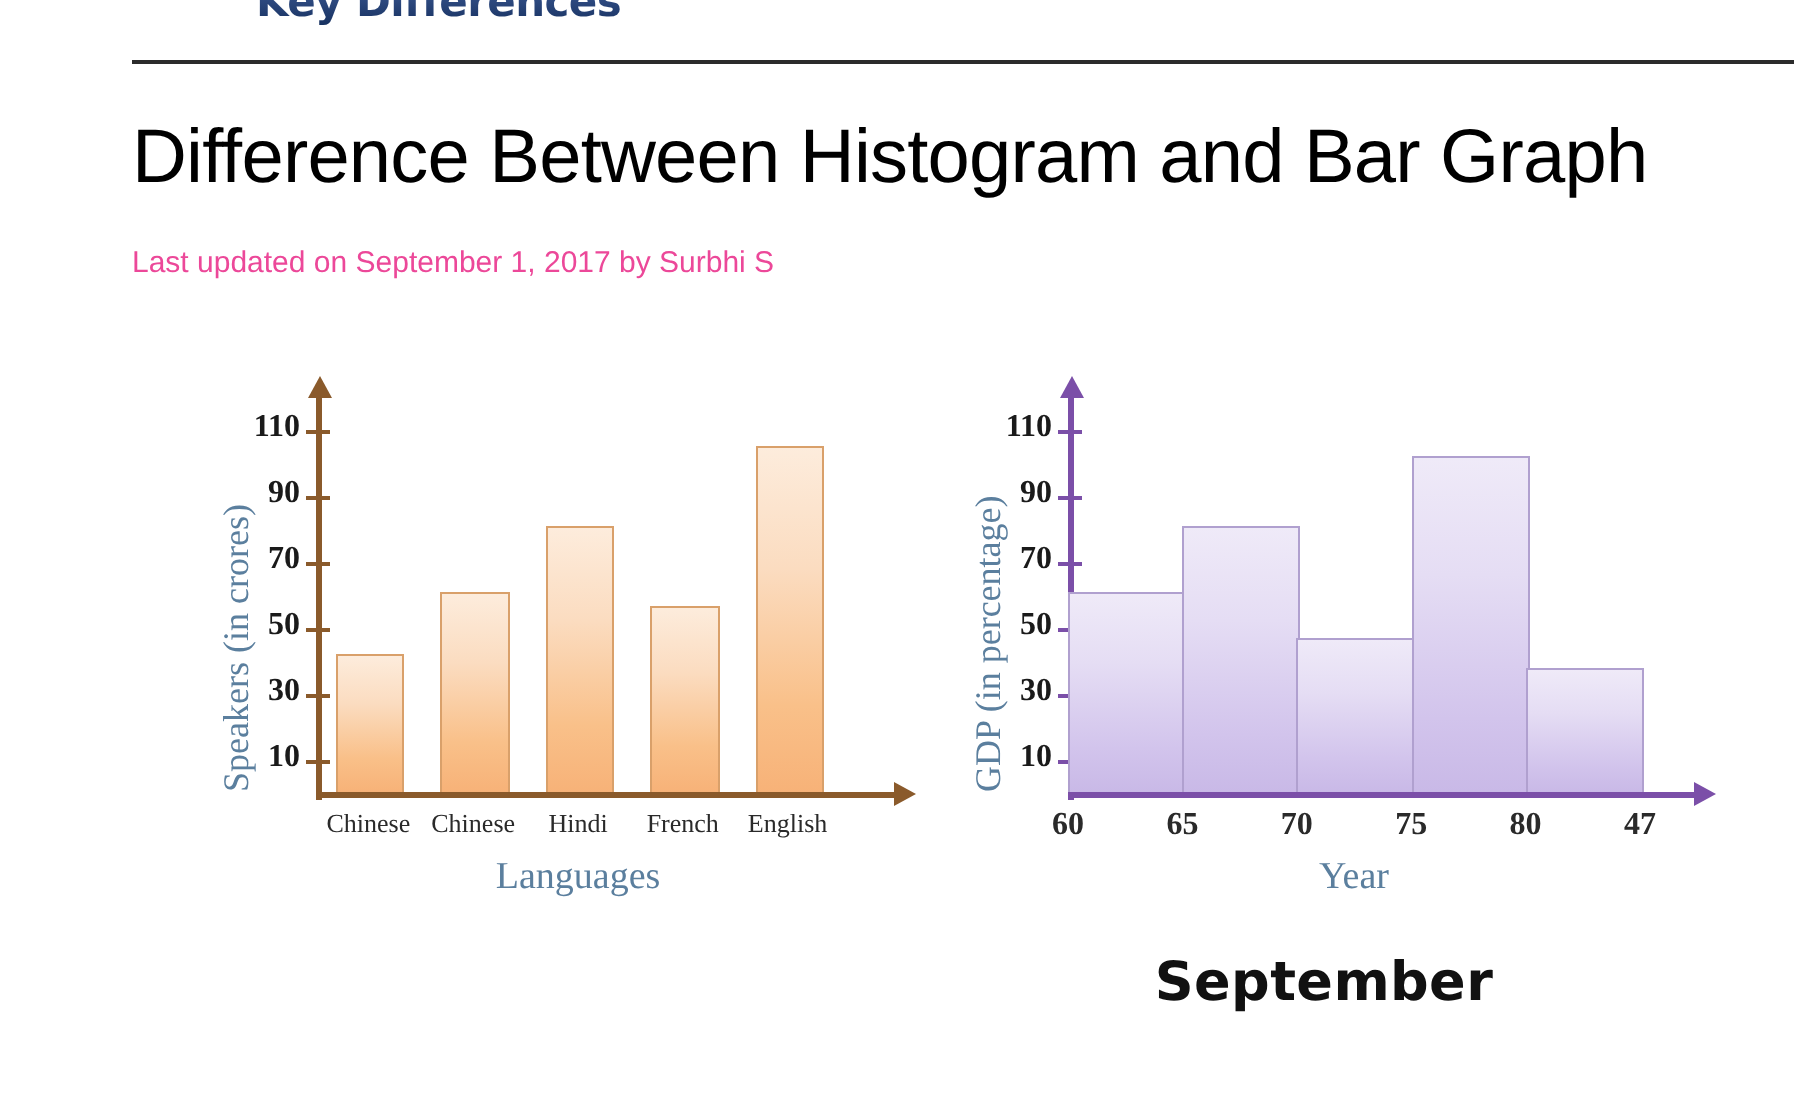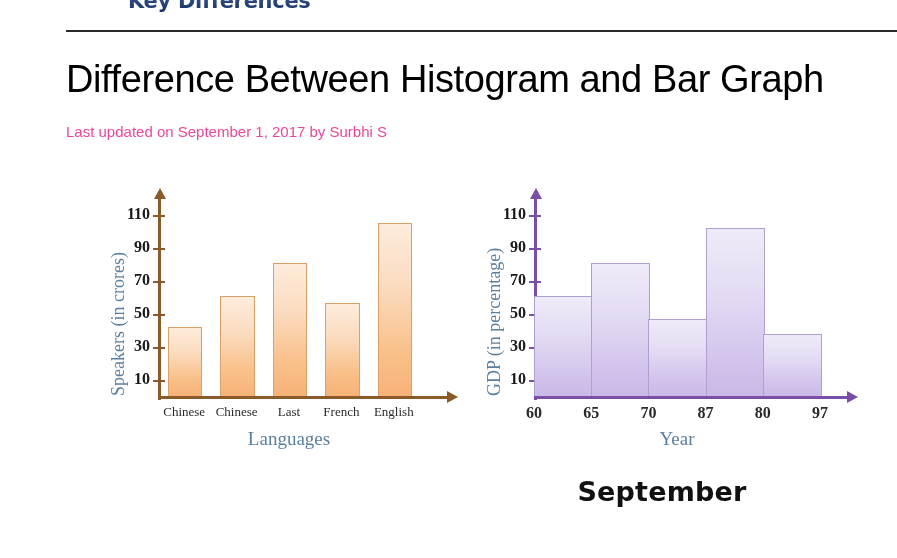--- a/index.html
+++ b/index.html
@@ -221,21 +221,21 @@
         <div class="tick" style="left: 61px; top: 38.5px;"></div>
         <div class="ytick-label" style="left: 18px; top: 28.5px; width: 40px;">110</div>
         <div class="axis-title-y" style="left: 16px; top: 220px;">Speakers (in crores)</div>
         <div class="bar orange" style="left: 75.956px; width: 32.488px; bottom: 58px; height: 67.65px;"></div>
         <div class="bar orange" style="left: 128.356px; width: 32.488px; bottom: 58px; height: 99px;"></div>
         <div class="bar orange" style="left: 180.756px; width: 32.488px; bottom: 58px; height: 132px;"></div>
         <div class="bar orange" style="left: 233.156px; width: 32.488px; bottom: 58px; height: 92.4px;"></div>
         <div class="bar orange" style="left: 285.556px; width: 32.488px; bottom: 58px; height: 171.6px;"></div>
         <div class="xtick-label" style="left: 58.2px; top: 228px; width: 68px;">Chinese</div>
         <div class="xtick-label" style="left: 110.6px; top: 228px; width: 68px;">Chinese</div>
-        <div class="xtick-label" style="left: 163px; top: 228px; width: 68px;">Last</div>
+        <div class="xtick-label" style="left: 163px; top: 228px; width: 68px;">Hindi</div>
         <div class="xtick-label" style="left: 215.4px; top: 228px; width: 68px;">French</div>
         <div class="xtick-label" style="left: 267.8px; top: 228px; width: 68px;">English</div>
         <div class="axis-title-x" style="left: 66px; width: 262px; top: 252px;">Languages</div>
       </div>
   </div>
 
   <div class="chart-block histo">
     <div class="plot" id="plot-histo" style="color: rgb(123, 79, 168);">
         <div class="axis-y" style="left: 72px; top: 22px; height: 202px;"></div>
         <div class="arrow-up" style="left: 68px; top: 12px;"></div>
@@ -255,21 +255,21 @@
         <div class="ytick-label" style="left: 24px; top: 28.5px; width: 40px;">110</div>
         <div class="axis-title-y" style="left: 22px; top: 220px;">GDP (in percentage)</div>
         <div class="bar purple" style="left: 72px; width: 57.2px; bottom: 58px; height: 99px;"></div>
         <div class="bar purple" style="left: 129.2px; width: 57.2px; bottom: 58px; height: 132px;"></div>
         <div class="bar purple" style="left: 186.4px; width: 57.2px; bottom: 58px; height: 75.9px;"></div>
         <div class="bar purple" style="left: 243.6px; width: 57.2px; bottom: 58px; height: 166.65px;"></div>
         <div class="bar purple" style="left: 300.8px; width: 57.2px; bottom: 58px; height: 61.05px;"></div>
         <div class="xtick-label numeric" style="left: 48px; top: 228px; width: 48px;">60</div>
         <div class="xtick-label numeric" style="left: 105.2px; top: 228px; width: 48px;">65</div>
         <div class="xtick-label numeric" style="left: 162.4px; top: 228px; width: 48px;">70</div>
-        <div class="xtick-label numeric" style="left: 219.6px; top: 228px; width: 48px;">87</div>
+        <div class="xtick-label numeric" style="left: 219.6px; top: 228px; width: 48px;">75</div>
         <div class="xtick-label numeric" style="left: 276.8px; top: 228px; width: 48px;">80</div>
-        <div class="xtick-label numeric" style="left: 334px; top: 228px; width: 48px;">97</div>
+        <div class="xtick-label numeric" style="left: 334px; top: 228px; width: 48px;">47</div>
         <div class="axis-title-x" style="left: 72px; width: 286px; top: 252px;">Year</div>
       </div>
     <div class="chart-caption">September</div>
   </div>
 
 </div>
 
 </body></html>

